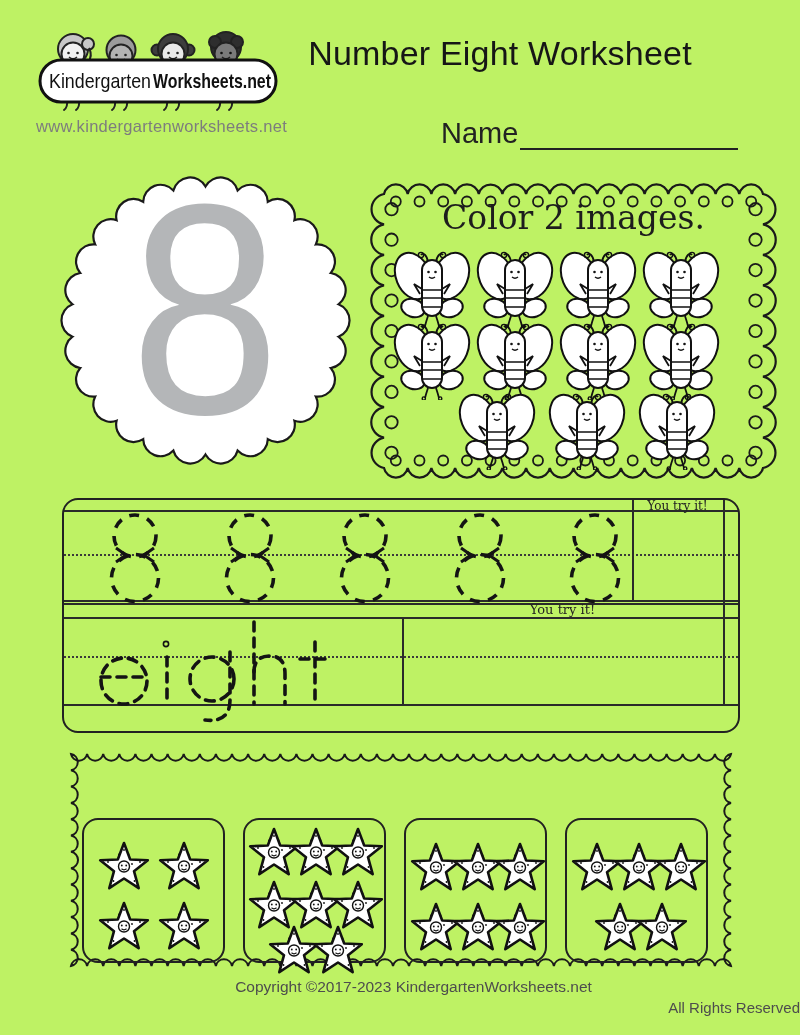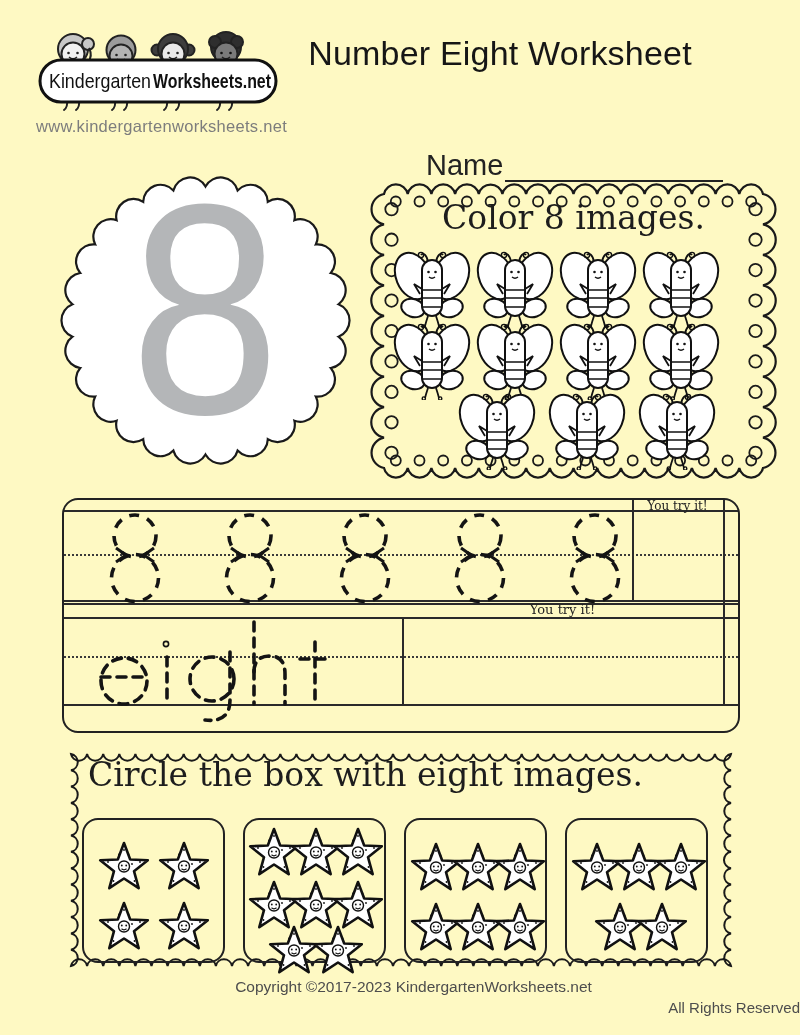--- a/index.html
+++ b/index.html
@@ -1,24 +1,24 @@
 <!DOCTYPE html>
 <html><head>
 <meta charset="utf-8">
 <style>
   html,body{margin:0;padding:0;background:#fff;}
-  #sheet{position:relative;width:800px;height:1035px;background:#fef9c3;overflow:hidden;
+  #sheet{position:relative;width:800px;height:1035px;background:#bef264;overflow:hidden;
          font-family:"Liberation Sans",sans-serif;color:#1a1a1a;}
   .abs{position:absolute;}
   .serif{font-family:"DejaVu Serif",serif;}
   
   #logo-svg{left:36px;top:14px;}
   #site-url{left:36px;top:117px;font-size:16.5px;color:#7d7d7d;letter-spacing:.3px;}
   #page-title{left:300px;top:34px;width:400px;text-align:center;font-size:34px;font-weight:400;letter-spacing:.2px;color:#161616;}
-  #name-row{left:426px;top:116px;width:297px;display:flex;align-items:flex-end;margin-top:32px;}
+  #name-row{left:441px;top:116px;width:297px;display:flex;align-items:flex-end;}
   #name-label{font-size:29px;color:#222;}
   #name-line{flex:1;border-bottom:2px solid #222;height:32px;margin-left:2px;}
   
   #badge{left:48px;top:163px;width:315px;height:315px;}
   #badge svg{overflow:visible;}
   
   #color-box{left:372px;top:182px;width:403px;height:298px;}
   #color-frame{left:-8px;top:-8px;}
   #color-title{left:0;right:0;top:16px;text-align:center;font-size:33px;color:#1d1d1d;}
   .bfly{position:absolute;width:88px;height:78px;}
@@ -165,21 +165,21 @@
         <circle cx="19.5" cy="270.8" r="6.2" fill="none" stroke="#1a1a1a" stroke-width="1.8"></circle>
         <circle cx="19.5" cy="240.3" r="6.2" fill="none" stroke="#1a1a1a" stroke-width="1.8"></circle>
         <circle cx="19.5" cy="209.9" r="6.2" fill="none" stroke="#1a1a1a" stroke-width="1.8"></circle>
         <circle cx="19.5" cy="179.4" r="6.2" fill="none" stroke="#1a1a1a" stroke-width="1.8"></circle>
         <circle cx="19.5" cy="149.0" r="6.2" fill="none" stroke="#1a1a1a" stroke-width="1.8"></circle>
         <circle cx="19.5" cy="118.6" r="6.2" fill="none" stroke="#1a1a1a" stroke-width="1.8"></circle>
         <circle cx="19.5" cy="88.1" r="6.2" fill="none" stroke="#1a1a1a" stroke-width="1.8"></circle>
         <circle cx="19.5" cy="57.7" r="6.2" fill="none" stroke="#1a1a1a" stroke-width="1.8"></circle>
         <circle cx="19.5" cy="27.2" r="6.2" fill="none" stroke="#1a1a1a" stroke-width="1.8"></circle>
       </svg>
-    <div id="color-title" class="abs serif">Color 8 images.</div>
+    <div id="color-title" class="abs serif">Color 2 images.</div>
     <div id="butterfly-layer" class="abs" style="left:0;top:0;width:403px;height:298px;">
         <div class="bfly" style="left:16px;top:68px"><svg width="88" height="78" viewBox="0 0 88 78" fill="none" stroke="#111">
     <ellipse cx="25" cy="26" rx="17" ry="24" transform="rotate(-22 25 26)" fill="#fff" stroke-width="2"></ellipse>
     <ellipse cx="63" cy="26" rx="17" ry="24" transform="rotate(22 63 26)" fill="#fff" stroke-width="2"></ellipse>
     <ellipse cx="25" cy="58" rx="12" ry="9" transform="rotate(18 25 58)" fill="#fff" stroke-width="2"></ellipse>
     <ellipse cx="63" cy="58" rx="12" ry="9" transform="rotate(-18 63 58)" fill="#fff" stroke-width="2"></ellipse>
     <path d="M40 12 C 39 5 35 2 33 5" stroke-width="1.8"></path>
             <circle cx="33" cy="5" r="2.6" stroke-width="1.4"></circle>
     <path d="M48 12 C 49 5 53 2 55 5" stroke-width="1.8"></path>
             <circle cx="55" cy="5" r="2.6" stroke-width="1.4"></circle>
@@ -459,21 +459,20 @@
         <path d="M236 159 H 266"></path>
       </g>
       <circle cx="102" cy="144" r="2.6" fill="none" stroke="#141414" stroke-width="1.6"></circle>
     </svg>
   </div>
 
   <div id="circle-box" class="abs">
     <svg id="circle-frame" class="abs" width="678" height="230" viewBox="0 0 678 230">
         <path d="M 9.0 9.0 A 8.2 8.2 0 0 0 25.1 9.0 A 8.2 8.2 0 0 0 41.2 9.0 A 8.2 8.2 0 0 0 57.3 9.0 A 8.2 8.2 0 0 0 73.4 9.0 A 8.2 8.2 0 0 0 89.5 9.0 A 8.2 8.2 0 0 0 105.6 9.0 A 8.2 8.2 0 0 0 121.7 9.0 A 8.2 8.2 0 0 0 137.8 9.0 A 8.2 8.2 0 0 0 153.9 9.0 A 8.2 8.2 0 0 0 170.0 9.0 A 8.2 8.2 0 0 0 186.1 9.0 A 8.2 8.2 0 0 0 202.2 9.0 A 8.2 8.2 0 0 0 218.3 9.0 A 8.2 8.2 0 0 0 234.4 9.0 A 8.2 8.2 0 0 0 250.5 9.0 A 8.2 8.2 0 0 0 266.6 9.0 A 8.2 8.2 0 0 0 282.7 9.0 A 8.2 8.2 0 0 0 298.8 9.0 A 8.2 8.2 0 0 0 314.9 9.0 A 8.2 8.2 0 0 0 331.0 9.0 A 8.2 8.2 0 0 0 347.0 9.0 A 8.2 8.2 0 0 0 363.1 9.0 A 8.2 8.2 0 0 0 379.2 9.0 A 8.2 8.2 0 0 0 395.3 9.0 A 8.2 8.2 0 0 0 411.4 9.0 A 8.2 8.2 0 0 0 427.5 9.0 A 8.2 8.2 0 0 0 443.6 9.0 A 8.2 8.2 0 0 0 459.7 9.0 A 8.2 8.2 0 0 0 475.8 9.0 A 8.2 8.2 0 0 0 491.9 9.0 A 8.2 8.2 0 0 0 508.0 9.0 A 8.2 8.2 0 0 0 524.1 9.0 A 8.2 8.2 0 0 0 540.2 9.0 A 8.2 8.2 0 0 0 556.3 9.0 A 8.2 8.2 0 0 0 572.4 9.0 A 8.2 8.2 0 0 0 588.5 9.0 A 8.2 8.2 0 0 0 604.6 9.0 A 8.2 8.2 0 0 0 620.7 9.0 A 8.2 8.2 0 0 0 636.8 9.0 A 8.2 8.2 0 0 0 652.9 9.0 A 8.2 8.2 0 0 0 669.0 9.0 A 8.3 8.3 0 0 0 669.0 25.3 A 8.3 8.3 0 0 0 669.0 41.6 A 8.3 8.3 0 0 0 669.0 57.9 A 8.3 8.3 0 0 0 669.0 74.2 A 8.3 8.3 0 0 0 669.0 90.5 A 8.3 8.3 0 0 0 669.0 106.8 A 8.3 8.3 0 0 0 669.0 123.2 A 8.3 8.3 0 0 0 669.0 139.5 A 8.3 8.3 0 0 0 669.0 155.8 A 8.3 8.3 0 0 0 669.0 172.1 A 8.3 8.3 0 0 0 669.0 188.4 A 8.3 8.3 0 0 0 669.0 204.7 A 8.3 8.3 0 0 0 669.0 221.0 A 8.2 8.2 0 0 0 652.9 221.0 A 8.2 8.2 0 0 0 636.8 221.0 A 8.2 8.2 0 0 0 620.7 221.0 A 8.2 8.2 0 0 0 604.6 221.0 A 8.2 8.2 0 0 0 588.5 221.0 A 8.2 8.2 0 0 0 572.4 221.0 A 8.2 8.2 0 0 0 556.3 221.0 A 8.2 8.2 0 0 0 540.2 221.0 A 8.2 8.2 0 0 0 524.1 221.0 A 8.2 8.2 0 0 0 508.0 221.0 A 8.2 8.2 0 0 0 491.9 221.0 A 8.2 8.2 0 0 0 475.8 221.0 A 8.2 8.2 0 0 0 459.7 221.0 A 8.2 8.2 0 0 0 443.6 221.0 A 8.2 8.2 0 0 0 427.5 221.0 A 8.2 8.2 0 0 0 411.4 221.0 A 8.2 8.2 0 0 0 395.3 221.0 A 8.2 8.2 0 0 0 379.2 221.0 A 8.2 8.2 0 0 0 363.1 221.0 A 8.2 8.2 0 0 0 347.0 221.0 A 8.2 8.2 0 0 0 331.0 221.0 A 8.2 8.2 0 0 0 314.9 221.0 A 8.2 8.2 0 0 0 298.8 221.0 A 8.2 8.2 0 0 0 282.7 221.0 A 8.2 8.2 0 0 0 266.6 221.0 A 8.2 8.2 0 0 0 250.5 221.0 A 8.2 8.2 0 0 0 234.4 221.0 A 8.2 8.2 0 0 0 218.3 221.0 A 8.2 8.2 0 0 0 202.2 221.0 A 8.2 8.2 0 0 0 186.1 221.0 A 8.2 8.2 0 0 0 170.0 221.0 A 8.2 8.2 0 0 0 153.9 221.0 A 8.2 8.2 0 0 0 137.8 221.0 A 8.2 8.2 0 0 0 121.7 221.0 A 8.2 8.2 0 0 0 105.6 221.0 A 8.2 8.2 0 0 0 89.5 221.0 A 8.2 8.2 0 0 0 73.4 221.0 A 8.2 8.2 0 0 0 57.3 221.0 A 8.2 8.2 0 0 0 41.2 221.0 A 8.2 8.2 0 0 0 25.1 221.0 A 8.2 8.2 0 0 0 9.0 221.0 A 8.3 8.3 0 0 0 9.0 204.7 A 8.3 8.3 0 0 0 9.0 188.4 A 8.3 8.3 0 0 0 9.0 172.1 A 8.3 8.3 0 0 0 9.0 155.8 A 8.3 8.3 0 0 0 9.0 139.5 A 8.3 8.3 0 0 0 9.0 123.2 A 8.3 8.3 0 0 0 9.0 106.8 A 8.3 8.3 0 0 0 9.0 90.5 A 8.3 8.3 0 0 0 9.0 74.2 A 8.3 8.3 0 0 0 9.0 57.9 A 8.3 8.3 0 0 0 9.0 41.6 A 8.3 8.3 0 0 0 9.0 25.3 A 8.3 8.3 0 0 0 9.0 9.0 Z" fill="none" stroke="#1a1a1a" stroke-width="2"></path>
       </svg>
-    <div id="circle-title" class="abs serif">Circle the box with eight images.</div>
     <div id="boxes-layer" class="abs" style="left:0;top:0;width:678px;height:230px;">
         <div class="star-box" style="left:20px;top:73px">
           <div class="star" style="left:13px;top:19px"><svg width="54" height="54" viewBox="0 0 54 54" fill="none" stroke="#111">
     <path d="M27 4 L33.2 20.5 L50.8 21.3 L37 32.2 L41.7 49.2 L27 39.5 L12.3 49.2 L17 32.2 L3.2 21.3 L20.8 20.5 Z" fill="#fff" stroke-width="2.6" stroke-linejoin="round"></path>
     <circle cx="27" cy="27.5" r="5.5" stroke-width="1.4"></circle>
     <circle cx="24.8" cy="26.5" r="0.9" fill="#111" stroke="none"></circle>
               <circle cx="29.2" cy="26.5" r="0.9" fill="#111" stroke="none"></circle>
     <path d="M24.5 29.8 Q 27 31.8 29.5 29.8" stroke-width="1.2"></path>
     <g fill="#111" stroke="none">
       <circle cx="27" cy="11" r="0.9"></circle>

